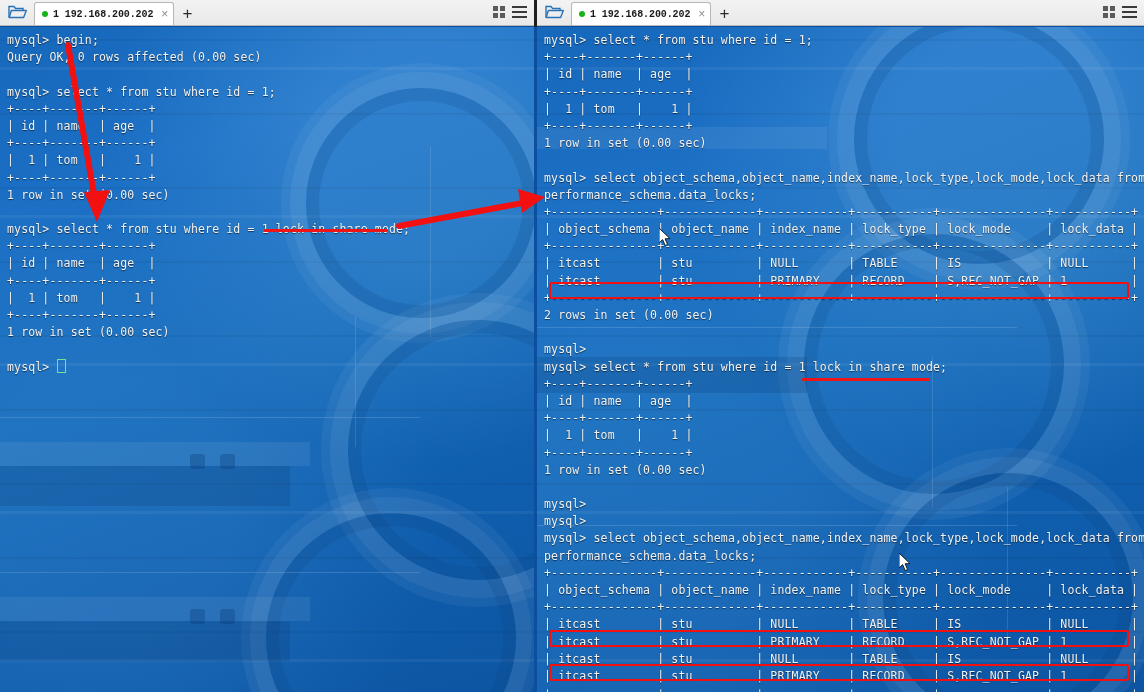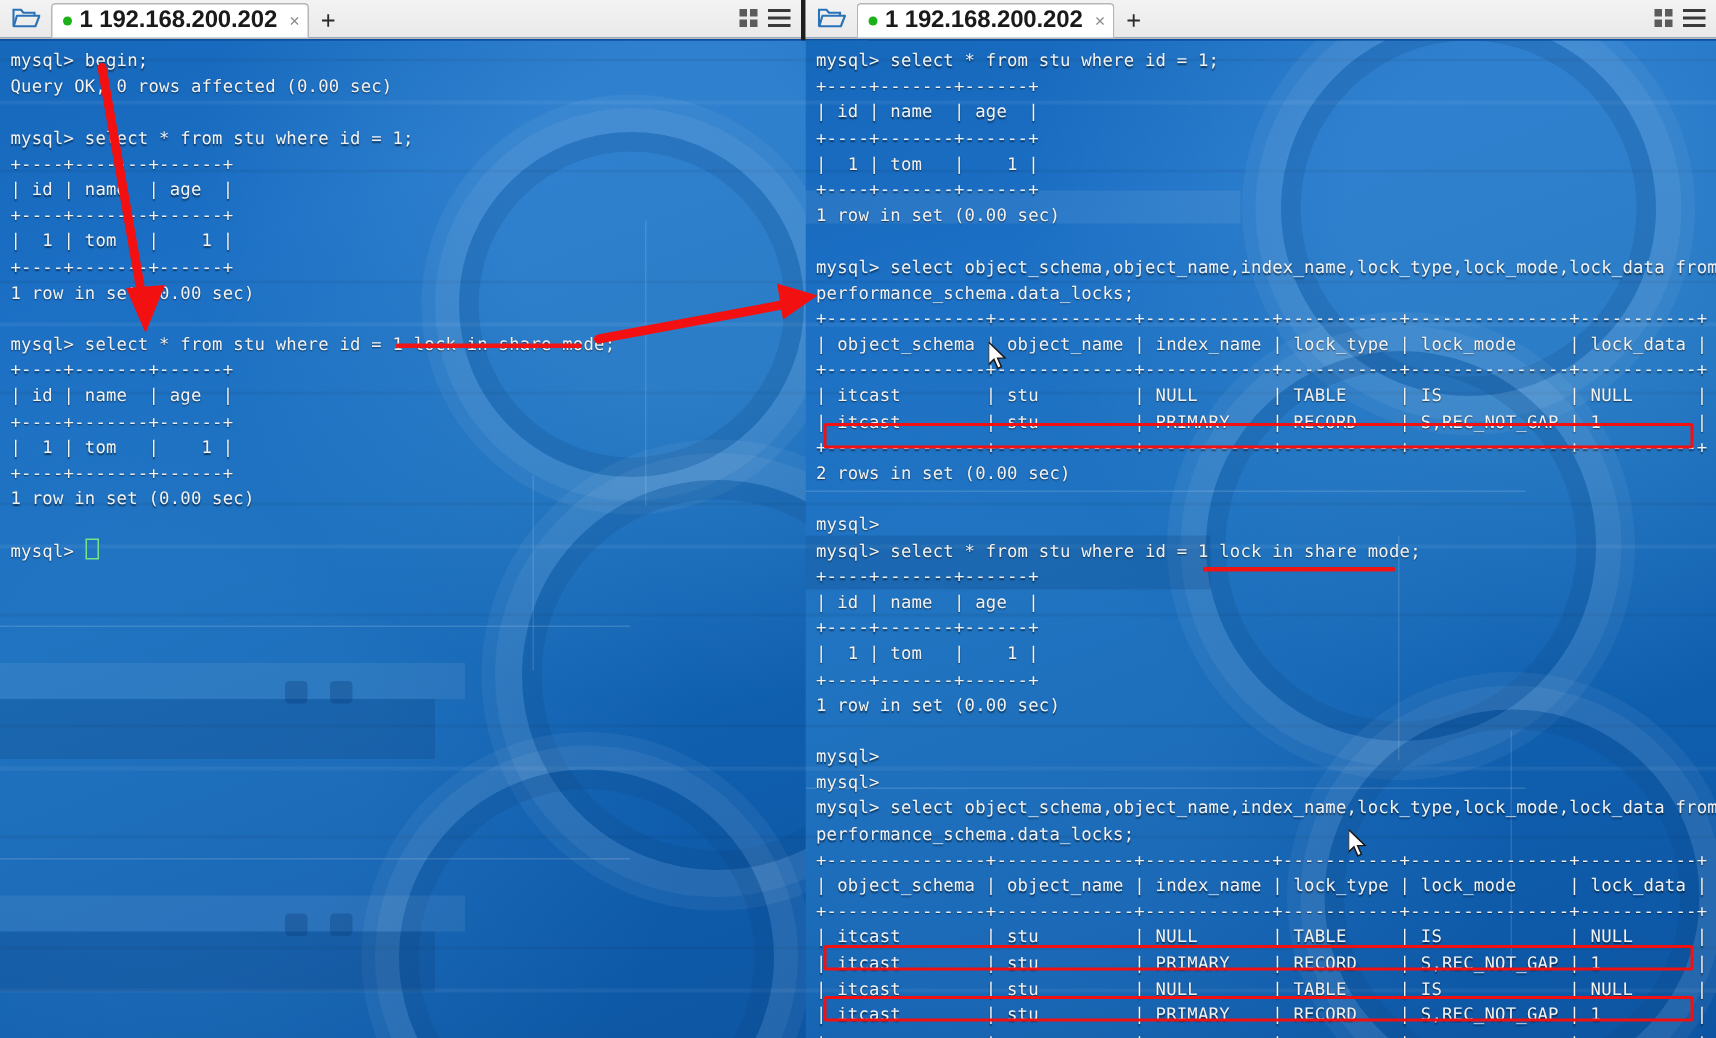--- a/index.html
+++ b/index.html
@@ -46,25 +46,26 @@
     box-sizing: border-box;
     gap: 5px;
     flex: 0 0 auto;
   }
   .tab-dot {
     width: 6px; height: 6px; border-radius: 50%;
     background: #19b319;
     flex: 0 0 auto;
   }
   .tab-title {
-    font-size: 16px;
+    font-size: 10px;
     font-weight: bold;
     color: #1a1a1a;
     white-space: nowrap;
     letter-spacing: -0.1px;
+    font-family: Liberation Mono, monospace;
   }
   .tab-close {
     font-size: 12px;
     color: #8d8d8d;
     padding-left: 3px;
     line-height: 1;
   }
   .tab-add {
     width: 26px; height: 23px;
     display: flex; align-items: center; justify-content: center;
@@ -102,21 +103,21 @@
     height: 665px;
     overflow: hidden;
     color: #f2f2f2;
     font-family: "DejaVu Sans Mono", "Liberation Mono", monospace;
     font-size: 11.5px;
     line-height: 17.2px;
     letter-spacing: 0.15px;
     white-space: pre;
     text-shadow: 0 1px 1px rgba(0,0,0,.55);
   }
-  .pane.left  { left: 0;   width: 534px; padding-left: 44px; }
+  .pane.left  { left: 0;   width: 534px; }
   .pane.right { left: 537px; width: 607px; }
 
   
   .wall {
     position: absolute; inset: 0;
     background:
       radial-gradient(circle at 78% 18%, rgba(120,190,245,.22) 0 16%, rgba(0,0,0,0) 46%),
       radial-gradient(circle at 20% 72%, rgba(90,165,230,.16) 0 20%, rgba(0,0,0,0) 52%),
       linear-gradient(160deg, #1668bb 0%, #1b6fc4 22%, #156ab9 48%, #0f5eae 74%, #0d55a2 100%);
   }

